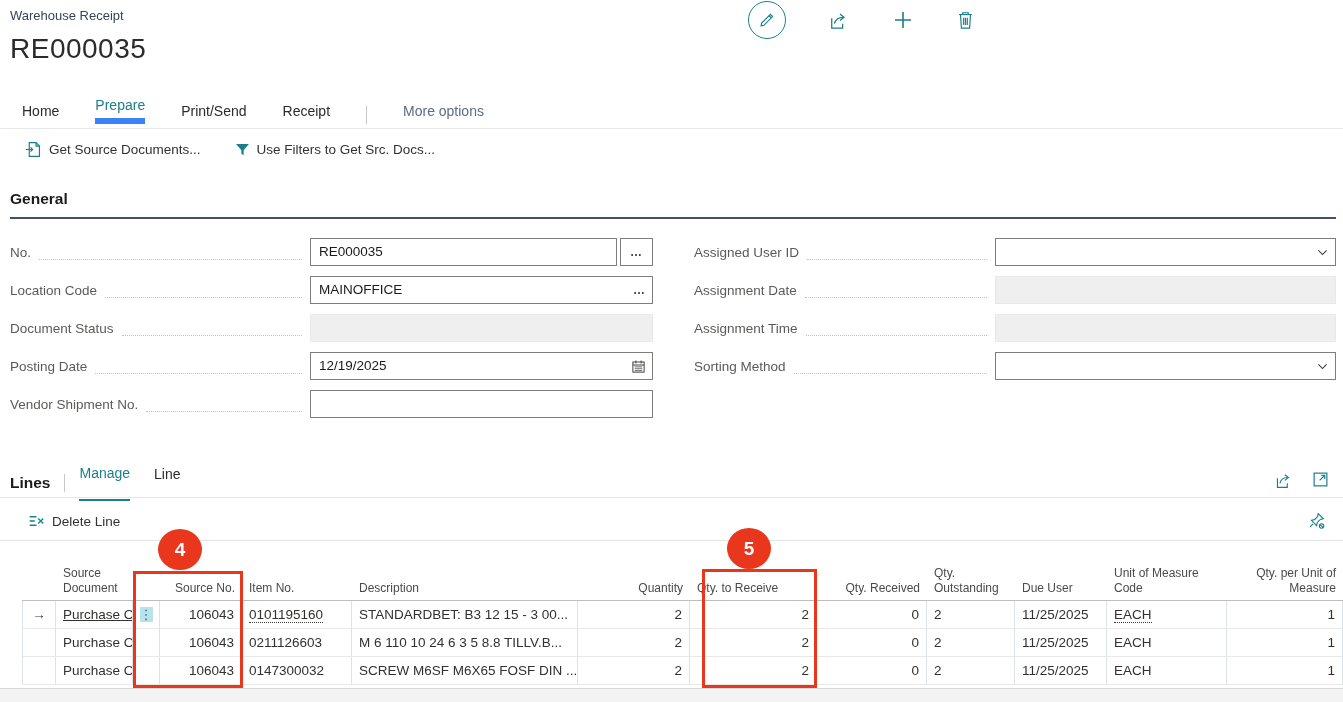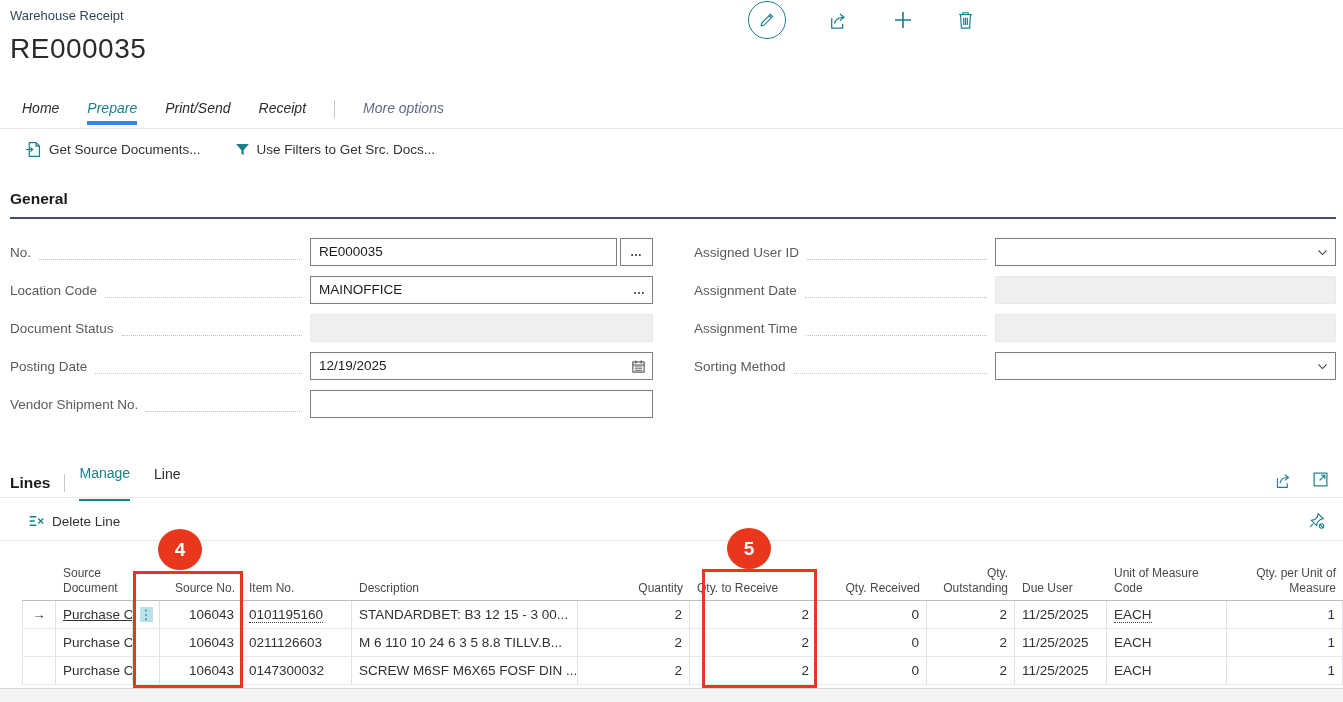--- a/index.html
+++ b/index.html
@@ -8,23 +8,23 @@
   .page { position:relative; width:1343px; height:702px; background:#fff; }
 
   
   .caption { position:absolute; left:10px; top:8px; font-size:13px; color:#36455a; }
   .doc-title { position:absolute; left:10px; top:33px; font-size:28px; font-weight:400; color:#2b2b2b; letter-spacing:.5px; }
   .sys-icons { position:absolute; left:748px; top:0; height:40px; display:flex; align-items:center; gap:42px; color:#1a7f8b; }
   .icon-circle { width:38px; height:38px; border:1px solid #1a7f8b; border-radius:50%; display:flex; align-items:center; justify-content:center; cursor:pointer; }
   .sys-icons svg { display:block; }
 
   
-  .tabs { position:absolute; left:22px; top:100px; display:flex; align-items:flex-start; gap:28px; font-size:14px; height:24px;font-style:italic; }
+  .tabs { position:absolute; left:22px; top:100px; display:flex; align-items:flex-end; gap:36px; font-size:14px; height:24px; }
   .tab { color:#2b2b2b; padding-bottom:5px; cursor:pointer; }
-  .tab.active { color:#1a7f8b; border-bottom:4px solid #3b82f6; }
+  .tab.active { color:#1a7f8b; border-bottom:6px solid #3b82f6; }
   .tab-divider { width:1px; height:18px; background:#c8c6c4; }
   .tab.more { color:#5d6b85; }
   .tabs-rule { position:absolute; top:128px; left:0; width:1343px; border-top:1px solid #e6e6e6; }
 
   
   .actionbar { position:absolute; left:25px; top:141px; display:flex; align-items:center; gap:34px; font-size:13.5px; }
   .action { display:flex; align-items:center; gap:7px; cursor:pointer; color:#323130; }
   .action svg { color:#1a7f8b; display:block; }
 
   
@@ -67,21 +67,21 @@
   .c-srcdoc{ width:77px; }
   .c-more  { width:27px;  text-align:center; padding:0 !important; }
   .c-srcnoV{ width:82px;  text-align:right; }
   .c-srcnoH{ width:109px; text-align:right; }
   .c-item  { width:110px; }
   .c-desc  { width:226px; }
   .c-qty   { width:112px; text-align:right; }
   .c-qtr   { width:127px; }
   .c-qtrV  { width:127px; text-align:right; }
   .c-qrcv  { width:110px; text-align:right; }
-  .c-qout  { width:88px;  text-align:right; }
+  .c-qout  { width:88px;  text-align:left; }
   .c-due   { width:92px;  text-align:left; }
   .c-uom   { width:120px; text-align:left; }
   .c-qpu   { width:116px; text-align:right; }
   .ghead .c-ind, .ghead .c-more { border:none; }
   .more-box { width:27px; height:27px; background:#b9e2ea; color:#17707b; font-size:13px; line-height:27px; cursor:pointer; }
   .u-solid { text-decoration:underline; cursor:pointer; }
   .u-dotted { border-bottom:1px dotted #3c3c3a; cursor:pointer; }
   .grid-footer { position:absolute; left:0; top:688px; width:1343px; height:14px; background:#f3f3f3; border-top:1px solid #d8d8d8; }
 
   

